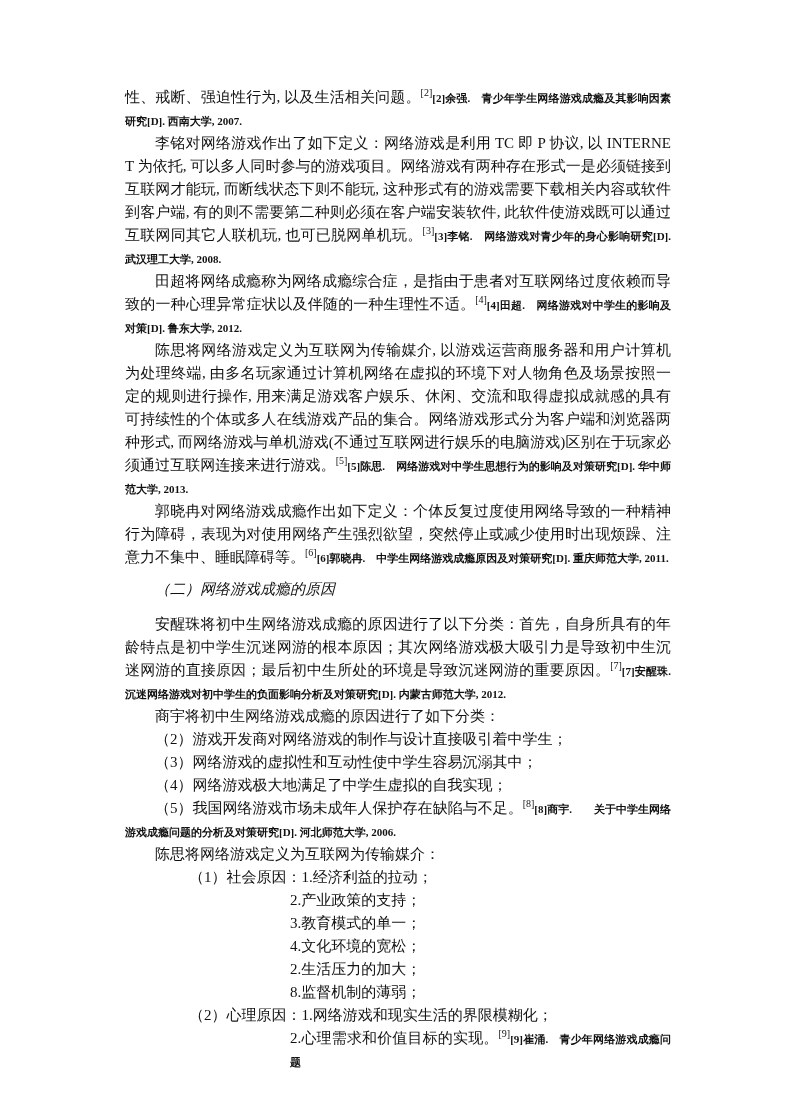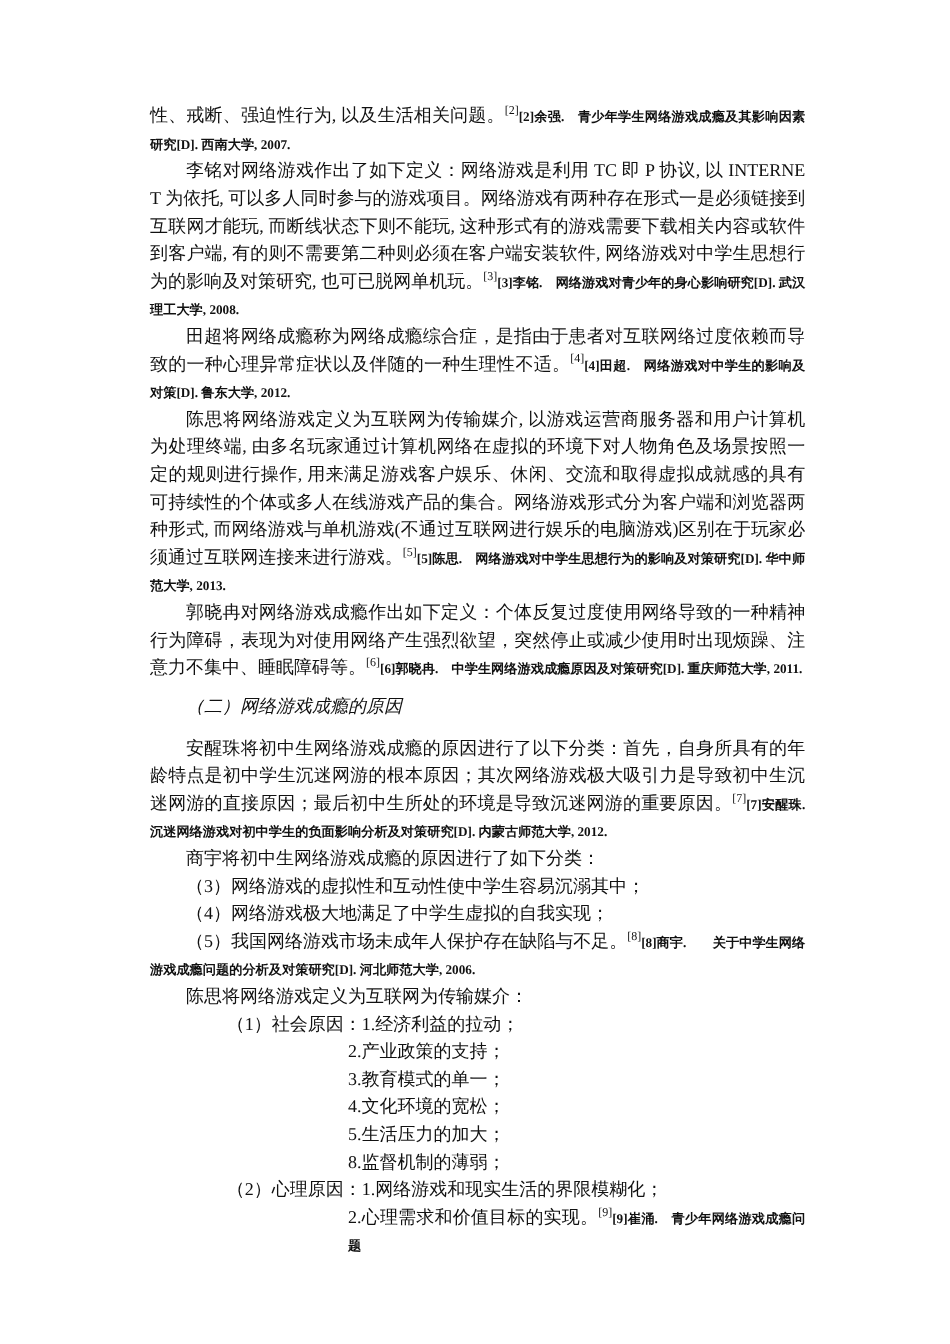--- a/index.html
+++ b/index.html
@@ -51,33 +51,34 @@
     font-weight: bold;
     line-height: 0;
   }
 </style>
 </head>
 <body>
 
 <div class="page">
   <div class="content" id="doc-content">
       <p class="block p-cont"><span class="run-text">性、戒断、强迫性行为, 以及生活相关问题。</span><span class="run-sup">[2]</span><span class="run-cite">[2]余强.　青少年学生网络游戏成瘾及其影响因素研究[D]. 西南大学, 2007.</span></p>
-      <p class="block p"><span class="run-text">李铭对网络游戏作出了如下定义：网络游戏是利用 TC 即 P 协议, 以 INTERNET 为依托, 可以多人同时参与的游戏项目。网络游戏有两种存在形式一是必须链接到互联网才能玩, 而断线状态下则不能玩, 这种形式有的游戏需要下载相关内容或软件到客户端, 有的则不需要第二种则必须在客户端安装软件, 网络游戏对中学生思想行为的影响及对策研究, 也可已脱网单机玩。</span><span class="run-sup">[3]</span><span class="run-cite">[3]李铭.　网络游戏对青少年的身心影响研究[D]. 武汉理工大学, 2008.</span></p>
+      <p class="block p"><span class="run-text">李铭对网络游戏作出了如下定义：网络游戏是利用 TC 即 P 协议, 以 INTERNET 为依托, 可以多人同时参与的游戏项目。网络游戏有两种存在形式一是必须链接到互联网才能玩, 而断线状态下则不能玩, 这种形式有的游戏需要下载相关内容或软件到客户端, 有的则不需要第二种则必须在客户端安装软件, 此软件使游戏既可以通过互联网同其它人联机玩, 也可已脱网单机玩。</span><span class="run-sup">[3]</span><span class="run-cite">[3]李铭.　网络游戏对青少年的身心影响研究[D]. 武汉理工大学, 2008.</span></p>
       <p class="block p"><span class="run-text">田超将网络成瘾称为网络成瘾综合症，是指由于患者对互联网络过度依赖而导致的一种心理异常症状以及伴随的一种生理性不适。</span><span class="run-sup">[4]</span><span class="run-cite">[4]田超.　网络游戏对中学生的影响及对策[D]. 鲁东大学, 2012.</span></p>
       <p class="block p"><span class="run-text">陈思将网络游戏定义为互联网为传输媒介, 以游戏运营商服务器和用户计算机为处理终端, 由多名玩家通过计算机网络在虚拟的环境下对人物角色及场景按照一定的规则进行操作, 用来满足游戏客户娱乐、休闲、交流和取得虚拟成就感的具有可持续性的个体或多人在线游戏产品的集合。网络游戏形式分为客户端和浏览器两种形式, 而网络游戏与单机游戏(不通过互联网进行娱乐的电脑游戏)区别在于玩家必须通过互联网连接来进行游戏。</span><span class="run-sup">[5]</span><span class="run-cite">[5]陈思.　网络游戏对中学生思想行为的影响及对策研究[D]. 华中师范大学, 2013.</span></p>
       <p class="block p"><span class="run-text">郭晓冉对网络游戏成瘾作出如下定义：个体反复过度使用网络导致的一种精神行为障碍，表现为对使用网络产生强烈欲望，突然停止或减少使用时出现烦躁、注意力不集中、睡眠障碍等。</span><span class="run-sup">[6]</span><span class="run-cite">[6]郭晓冉.　中学生网络游戏成瘾原因及对策研究[D]. 重庆师范大学, 2011.</span></p>
       <p class="block heading"><span class="run-text">（二）网络游戏成瘾的原因</span></p>
       <p class="block p"><span class="run-text">安醒珠将初中生网络游戏成瘾的原因进行了以下分类：首先，自身所具有的年龄特点是初中学生沉迷网游的根本原因；其次网络游戏极大吸引力是导致初中生沉迷网游的直接原因；最后初中生所处的环境是导致沉迷网游的重要原因。</span><span class="run-sup">[7]</span><span class="run-cite">[7]安醒珠.　沉迷网络游戏对初中学生的负面影响分析及对策研究[D]. 内蒙古师范大学, 2012.</span></p>
       <p class="block p"><span class="run-text">商宇将初中生网络游戏成瘾的原因进行了如下分类：</span></p>
+      <p class="block item"><span class="run-text">（2）游戏开发商对网络游戏的制作与设计直接吸引着中学生；</span></p>
       <p class="block item"><span class="run-text">（3）网络游戏的虚拟性和互动性使中学生容易沉溺其中；</span></p>
       <p class="block item"><span class="run-text">（4）网络游戏极大地满足了中学生虚拟的自我实现；</span></p>
       <p class="block item"><span class="run-text">（5）我国网络游戏市场未成年人保护存在缺陷与不足。</span><span class="run-sup">[8]</span><span class="run-cite">[8]商宇.　　关于中学生网络游戏成瘾问题的分析及对策研究[D]. 河北师范大学, 2006.</span></p>
       <p class="block p"><span class="run-text">陈思将网络游戏定义为互联网为传输媒介：</span></p>
       <p class="block deep-a"><span class="run-text">（1）社会原因：1.经济利益的拉动；</span></p>
       <p class="block deep-b"><span class="run-text">2.产业政策的支持；</span></p>
       <p class="block deep-b"><span class="run-text">3.教育模式的单一；</span></p>
       <p class="block deep-b"><span class="run-text">4.文化环境的宽松；</span></p>
-      <p class="block deep-b"><span class="run-text">5.生活压力的加大；</span></p>
+      <p class="block deep-b"><span class="run-text">2.生活压力的加大；</span></p>
       <p class="block deep-b"><span class="run-text">8.监督机制的薄弱；</span></p>
       <p class="block deep-a"><span class="run-text">（2）心理原因：1.网络游戏和现实生活的界限模糊化；</span></p>
       <p class="block deep-b"><span class="run-text">2.心理需求和价值目标的实现。</span><span class="run-sup">[9]</span><span class="run-cite">[9]崔涌.　青少年网络游戏成瘾问题</span></p>
     </div>
 </div>
 
 </body></html>

